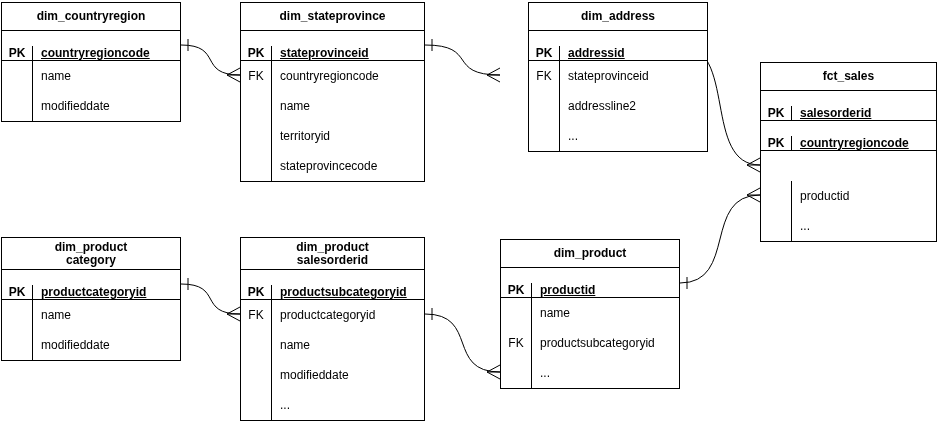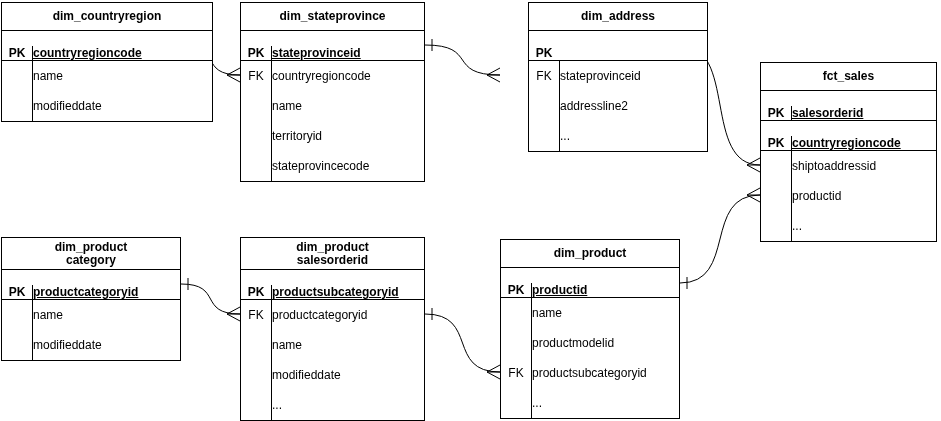--- a/index.html
+++ b/index.html
@@ -61,21 +61,21 @@
     box-sizing: border-box;
   }
   .er-tag.pk {
     font-weight: bold;
   }
   .er-label {
     flex: 1;
     border-left: 1px solid #000000;
     display: flex;
     align-items: center;
-    padding-left: 0;
+    padding-left: 8px;
     box-sizing: border-box;
     white-space: nowrap;
     overflow: hidden;
   }
   .key-row .er-label {
     font-weight: bold;
     text-decoration: underline;
   }
   .edge {
     fill: none;
@@ -124,21 +124,21 @@
         <line class="edge" x1="227" y1="314" x2="240" y2="321"></line>
       </g>
       <g>
         <path class="edge" d="M 425 314 C 479 314, 446 372, 500 372"></path>
         <line class="edge" x1="432" y1="308" x2="432" y2="320"></line>
         <line class="edge" x1="487" y1="372" x2="500" y2="365"></line>
         <line class="edge" x1="487" y1="372" x2="500" y2="372"></line>
         <line class="edge" x1="487" y1="372" x2="500" y2="379"></line>
       </g>
     </svg>
-<div class="er-table" style="left: 1px; top: 2px; width: 212px;">
+<div class="er-table" style="left: 1px; top: 2px; width: 180px;">
       <div class="er-title" style="height: 28px;">
         <div>dim_countryregion</div>
       </div>
       <div class="er-row key-row">
         <div class="er-tag pk">PK</div>
         <div class="er-label">countryregioncode</div>
       </div>
       <div class="er-row">
         <div class="er-tag"></div>
         <div class="er-label">name</div>
@@ -172,20 +172,21 @@
         <div class="er-tag"></div>
         <div class="er-label">stateprovincecode</div>
       </div>
     </div>
     <div class="er-table" style="left: 528px; top: 2px; width: 180px;">
       <div class="er-title" style="height: 28px;">
         <div>dim_address</div>
       </div>
       <div class="er-row key-row">
         <div class="er-tag pk">PK</div>
+        <div class="er-label">addressid</div>
       </div>
       <div class="er-row">
         <div class="er-tag">FK</div>
         <div class="er-label">stateprovinceid</div>
       </div>
       <div class="er-row">
         <div class="er-tag"></div>
         <div class="er-label">addressline2</div>
       </div>
       <div class="er-row">
@@ -200,21 +201,20 @@
       <div class="er-row key-row">
         <div class="er-tag pk">PK</div>
         <div class="er-label">salesorderid</div>
       </div>
       <div class="er-row key-row">
         <div class="er-tag pk">PK</div>
         <div class="er-label">countryregioncode</div>
       </div>
       <div class="er-row">
         <div class="er-tag"></div>
-        <div class="er-label">shiptoaddressid</div>
       </div>
       <div class="er-row">
         <div class="er-tag"></div>
         <div class="er-label">productid</div>
       </div>
       <div class="er-row">
         <div class="er-tag"></div>
         <div class="er-label">...</div>
       </div>
     </div>
@@ -268,24 +268,20 @@
       </div>
       <div class="er-row key-row">
         <div class="er-tag pk">PK</div>
         <div class="er-label">productid</div>
       </div>
       <div class="er-row">
         <div class="er-tag"></div>
         <div class="er-label">name</div>
       </div>
       <div class="er-row">
-        <div class="er-tag"></div>
-        <div class="er-label">productmodelid</div>
-      </div>
-      <div class="er-row">
         <div class="er-tag">FK</div>
         <div class="er-label">productsubcategoryid</div>
       </div>
       <div class="er-row">
         <div class="er-tag"></div>
         <div class="er-label">...</div>
       </div>
     </div>
   </div>
 

